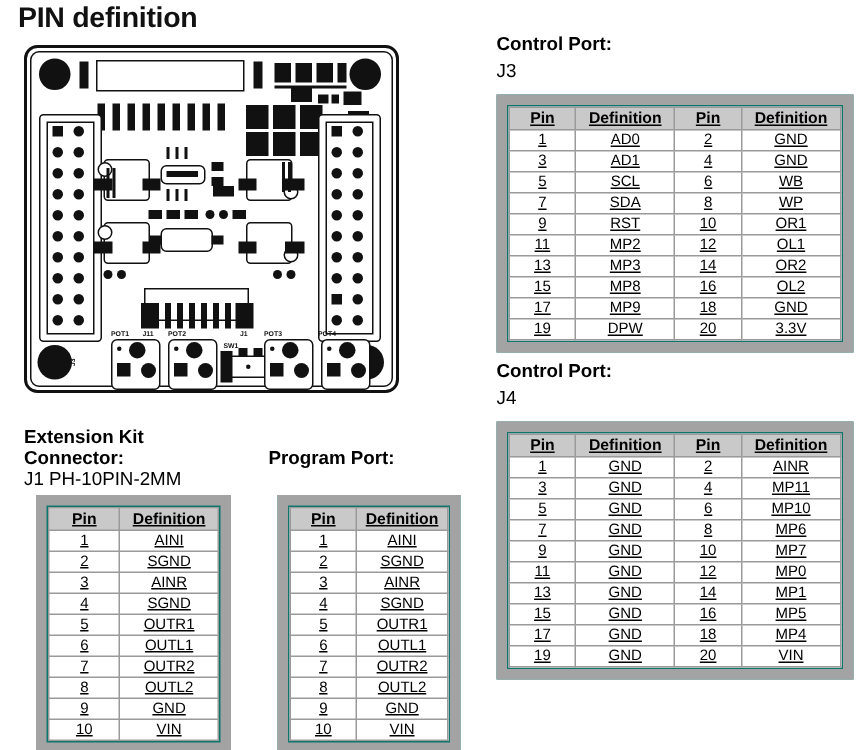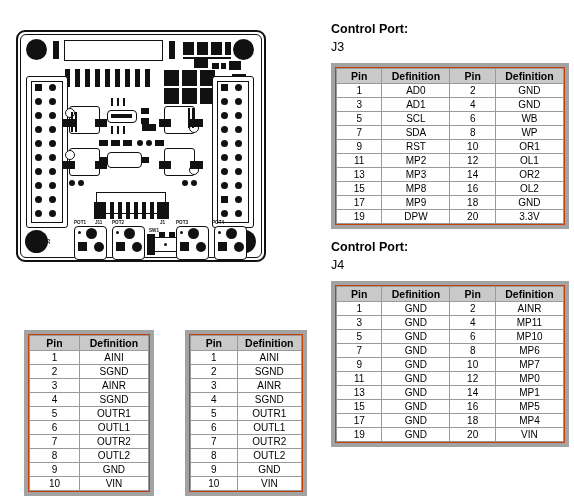--- a/index.html
+++ b/index.html
@@ -86,23 +86,24 @@
     position: absolute;
     font-size: 12.5px;
     font-weight: normal;
     line-height: 14px;
     color: #000;
   }
 
   
   .tbl-box {
     position: absolute;
-    background: #c2410c;
+    background: #0f766e;
     padding: 1px;
-    border: 4px solid #a3a3a3;
+    border: 7px solid #a3a3a3;
+    text-decoration: underline;
   }
   table.pin {
     border-collapse: collapse;
     width: 100%;
     background: #ffffff;
     table-layout: fixed;
   }
   table.pin th,
   table.pin td {
     border: 1px solid #9a9a9a;
@@ -122,20 +123,21 @@
     font-size: 10.5px;
     height: 15px;
   }
   .tbl-small th, .tbl-small td { font-size: 9.5px; }
 </style>
 </head>
 <body>
 
 <div id="root">
 
+  <div class="page-title">PIN definition</div>
 
   <div class="pcb-wrap">
     <div class="pcb-board"></div>
     <div class="pcb-inner-frame"></div>
 
     <div class="circ" style="left:10px;top:9px;width:21px;height:21px;"></div>
 
     <div class="circ" style="left:217px;top:9px;width:21px;height:21px;"></div>
 
     <div class="circ" style="left:9px;top:200px;width:23px;height:23px;"></div>
@@ -317,20 +319,23 @@
     <div class="lbl" style="left:160px;top:190px;">POT3</div>
 
     <div class="out" style="left:198px;top:196px;width:33px;height:34px; border-radius:4px;"></div>
     <div class="circ" style="left:210px;top:198px;width:11px;height:11px;"></div>
     <div class="padsq" style="left:202px;top:212px;width:9px;height:9px;"></div>
     <div class="circ" style="left:218px;top:212px;width:10px;height:10px;"></div>
     <div class="circ" style="left:202px;top:201px;width:3px;height:3px;"></div>
     <div class="lbl" style="left:196px;top:190px;">POT4</div>
   </div>
 
+  <div class="sec-title" style="left:16px;top:284px;width:160px;">Extension Kit
+Connector:</div>
+  <div class="sec-sub" style="left:16px;top:312px;width:170px;">J1 PH-10PIN-2MM</div>
 
   <div class="tbl-box" style="left:24px;top:330px;width:130px;">
     <table class="pin tbl-small">
       <colgroup>
           <col style="width:42%">
           <col style="width:58%">
         </colgroup>
       <thead>
         <tr>
           <th>Pin</th>
@@ -375,20 +380,21 @@
             <td>GND</td>
           </tr>
         <tr>
             <td>10</td>
             <td>VIN</td>
           </tr>
       </tbody>
     </table>
   </div>
 
+  <div class="sec-title" style="left:179px;top:298px;width:150px;">Program Port:</div>
 
   <div class="tbl-box" style="left:185px;top:330px;width:122px;">
     <table class="pin tbl-small">
       <colgroup>
           <col style="width:42%">
           <col style="width:58%">
         </colgroup>
       <thead>
         <tr>
           <th>Pin</th>

